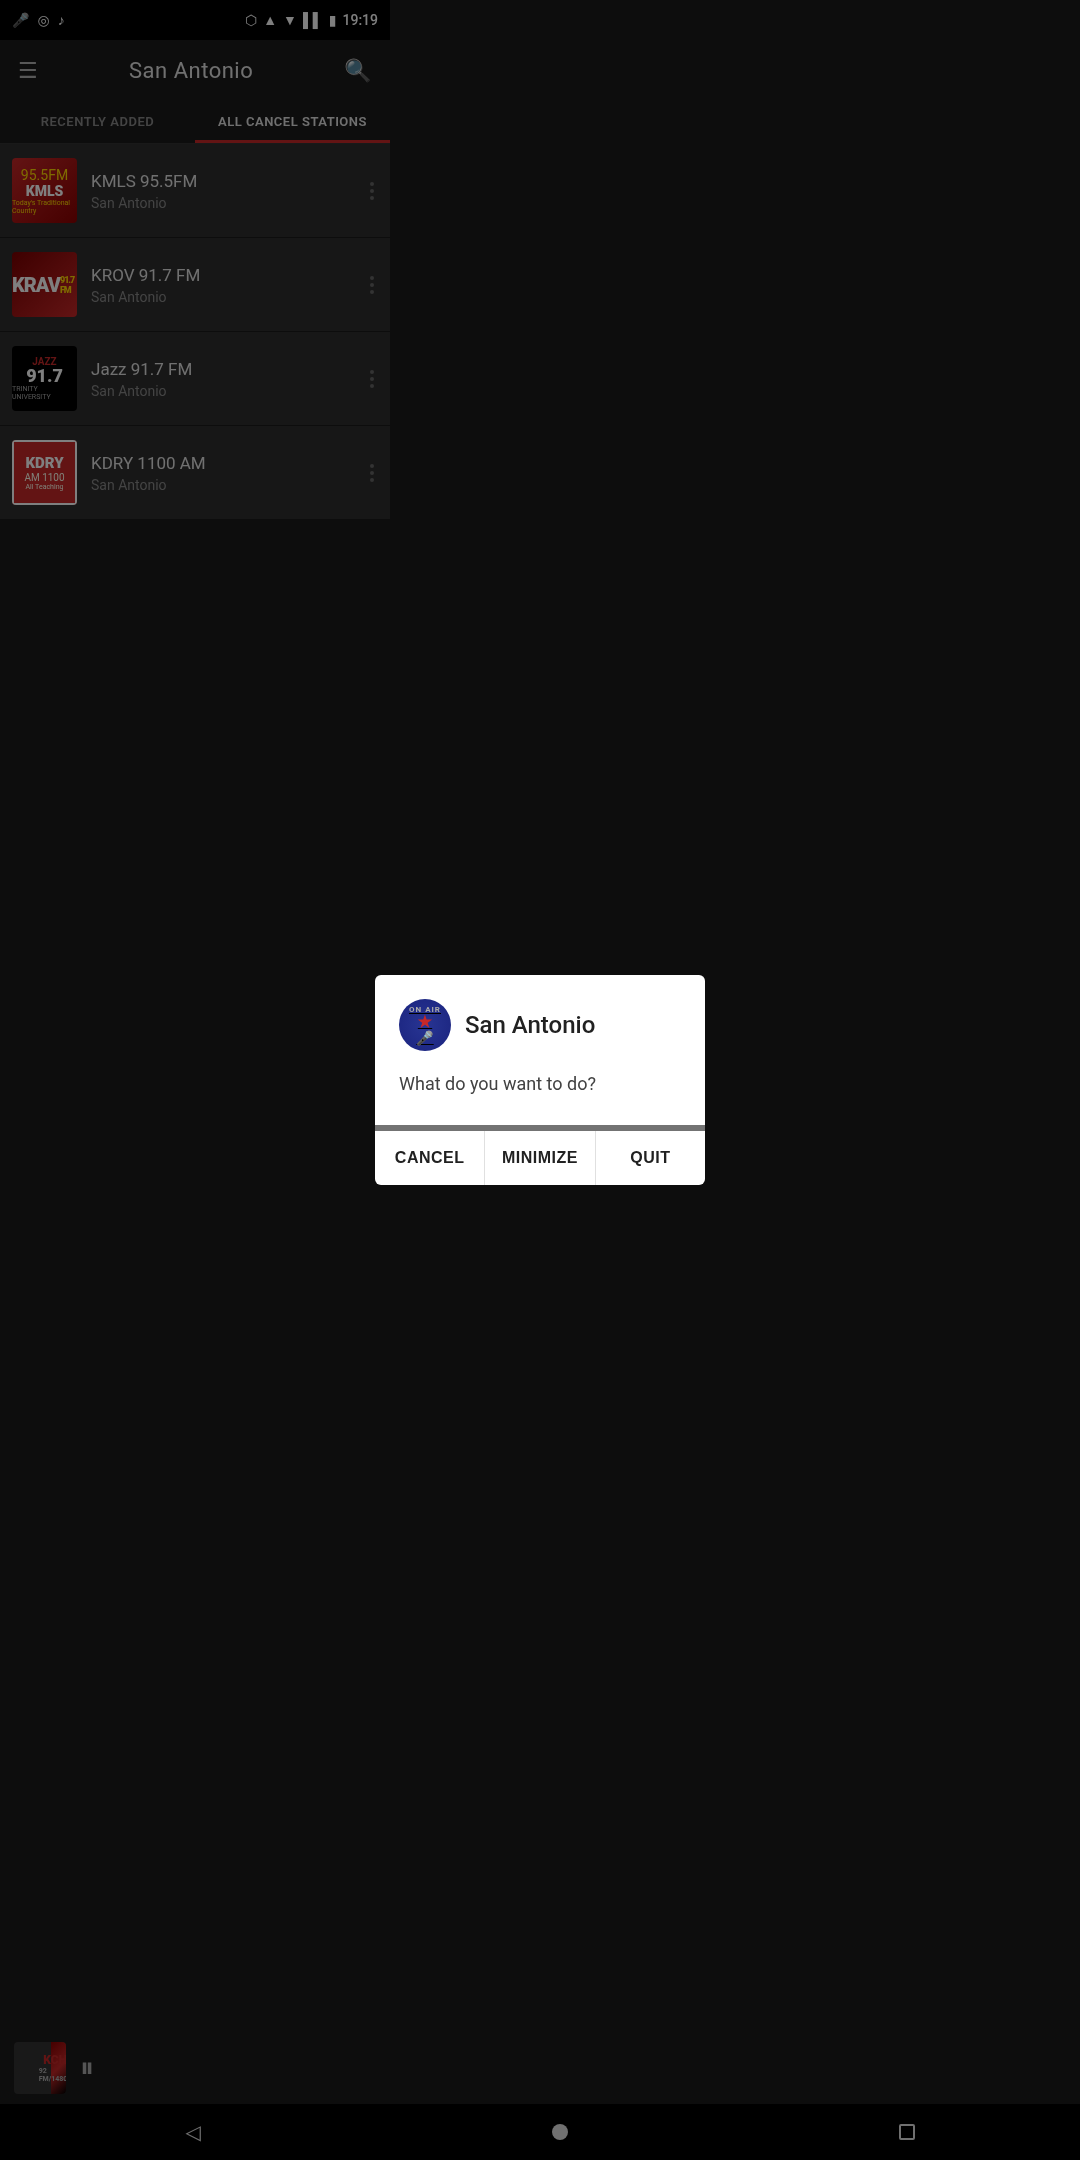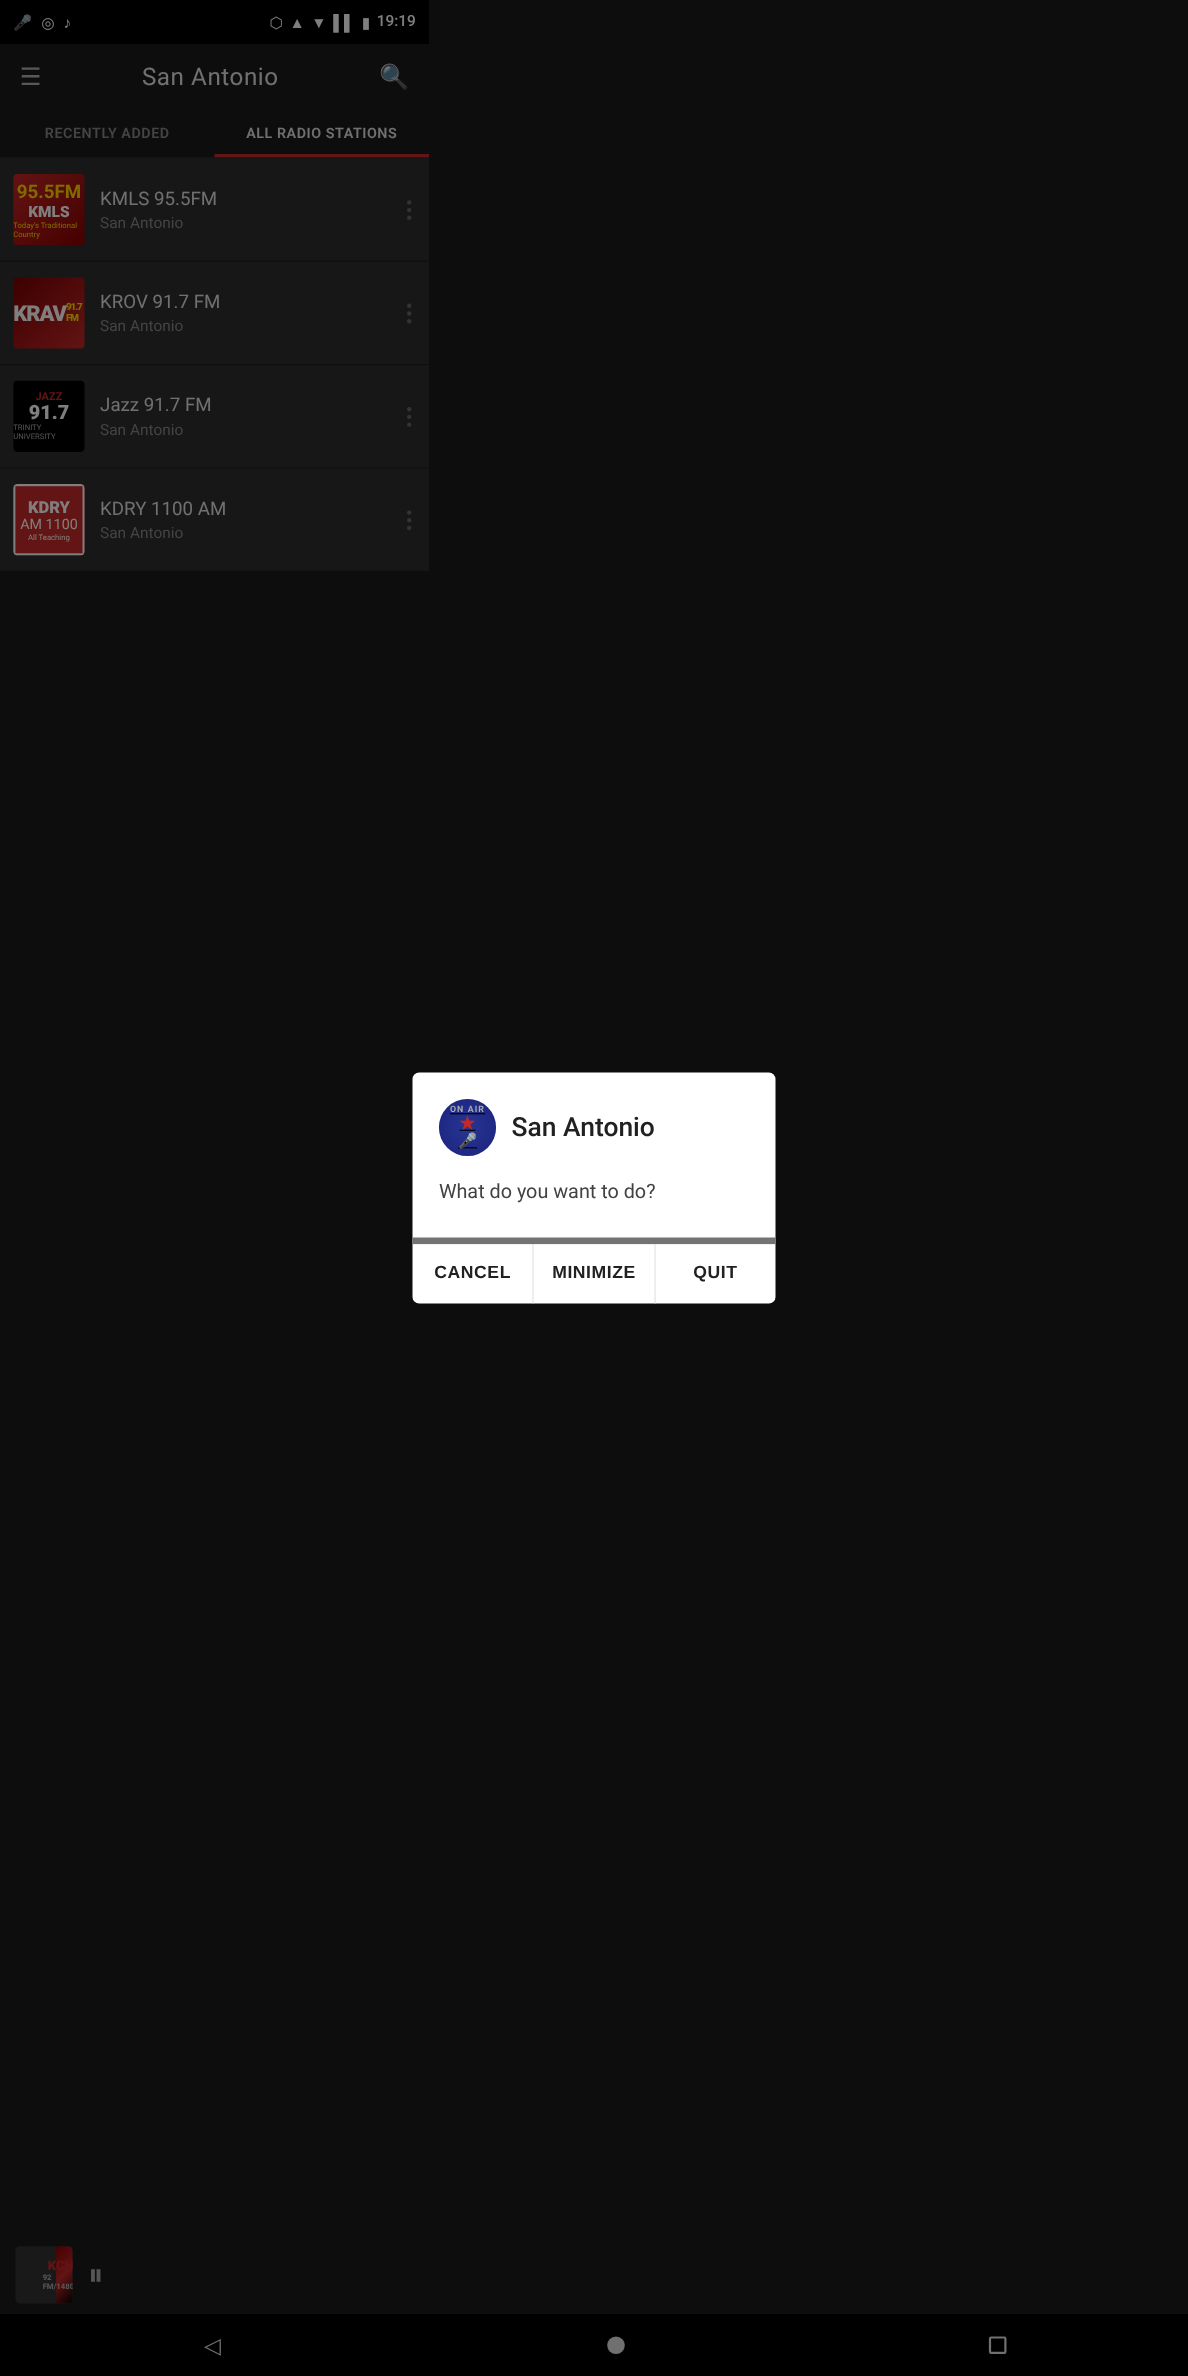--- a/index.html
+++ b/index.html
@@ -127,22 +127,22 @@
       width: 100%;
       height: 100%;
       background: linear-gradient(135deg, #c62828 0%, #8b0000 100%);
       display: flex;
       flex-direction: column;
       align-items: center;
       justify-content: center;
       color: #fff;
     }
     .logo-kmls-freq {
-      font-size: 17px;
-      font-weight: 700;
+      font-size: 14px;
+      font-weight: 400;
       color: #ffd700;
     }
     .logo-kmls-name {
       font-size: 14px;
       font-weight: 900;
       color: #fff;
     }
 
     
     .logo-krov {
@@ -205,21 +205,21 @@
       justify-content: center;
       border: 2px solid #fff;
       color: #fff;
     }
     .logo-kdry-name {
       font-size: 15px;
       font-weight: 900;
       color: #fff;
     }
     .logo-kdry-freq {
-      font-size: 13px;
+      font-size: 10px;
       color: #ffe;
     }
 
     .station-info {
       flex: 1;
     }
     .station-name {
       color: #e0e0e0;
       font-size: 17px;
       font-weight: 400;
@@ -451,21 +451,21 @@
   <span class="header-icon">☰</span>
   <span class="header-title">San Antonio</span>
   <span class="header-icon">🔍</span>
 </div>
 
 <div class="tabs">
   <div class="tab">
     <span>RECENTLY ADDED</span>
   </div>
   <div class="tab active">
-    <span>ALL RADIO STATIONS</span>
+    <span>ALL CANCEL STATIONS</span>
   </div>
 </div>
 
 <div class="station-list">
 
   <div class="station-item">
     <div class="station-logo logo-kmls">
       <div class="logo-kmls-inner">
         <span class="logo-kmls-freq">95.5FM</span>
         <span class="logo-kmls-name">KMLS</span>

